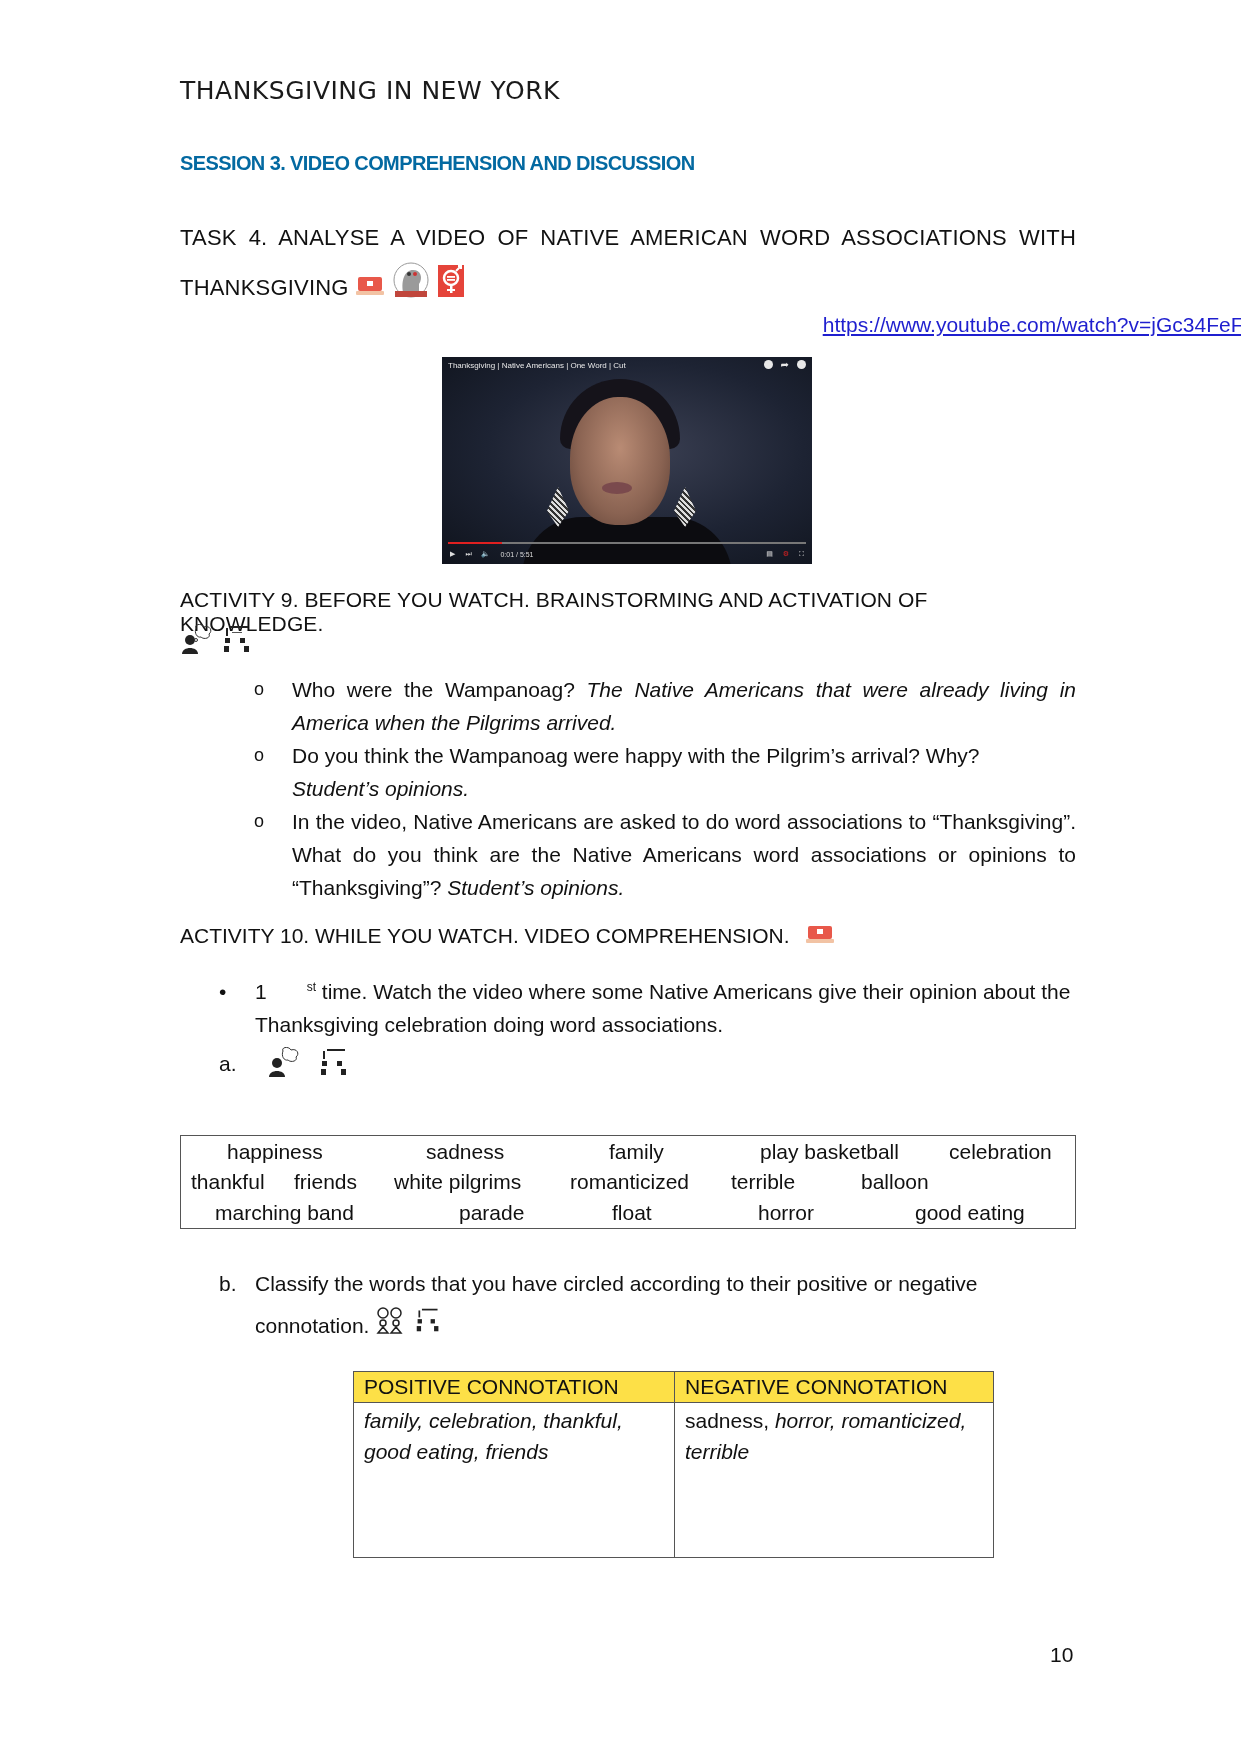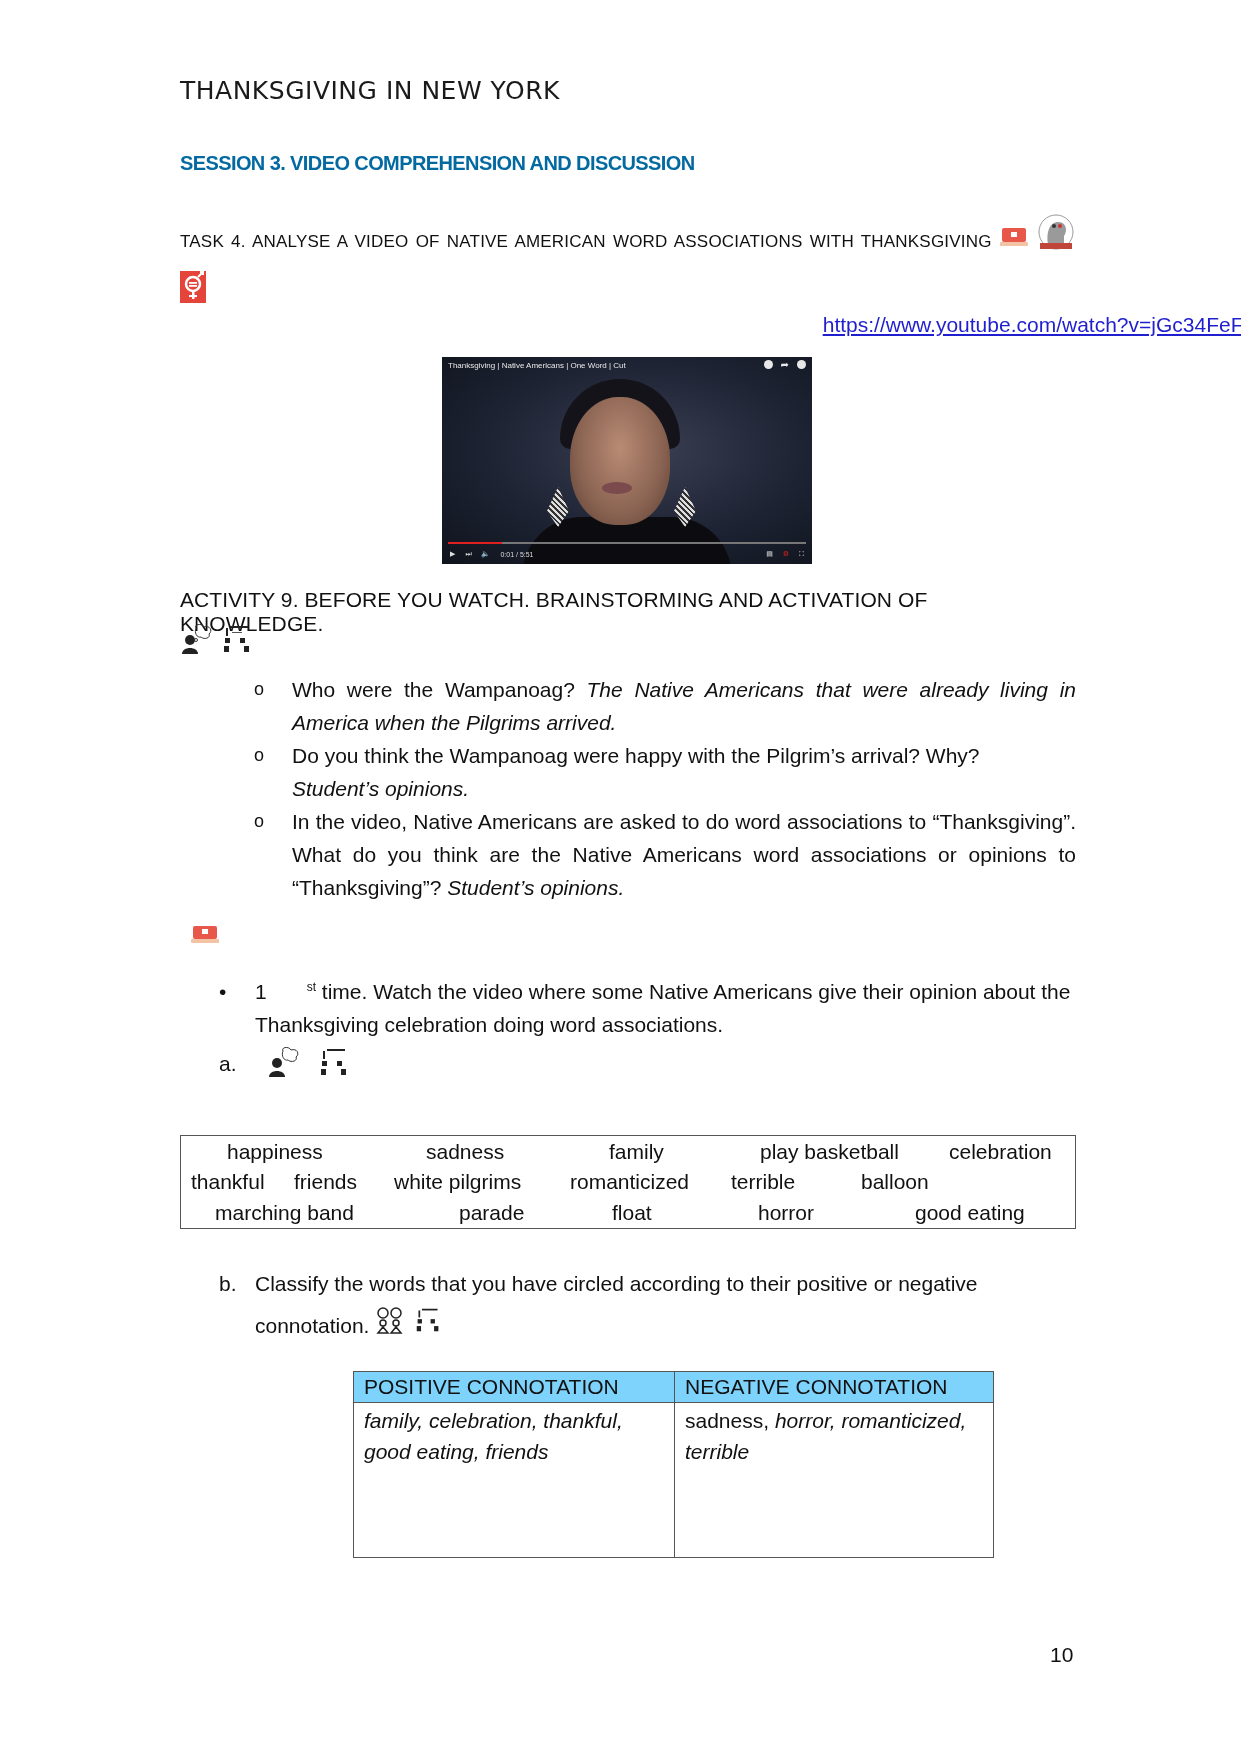--- a/index.html
+++ b/index.html
@@ -1,21 +1,21 @@
 <!DOCTYPE html>
 <html><head>
 <meta charset="utf-8">
 <style>
   html, body { margin: 0; padding: 0; background: #ffffff; }
   body { width: 1241px; height: 1755px; position: relative; overflow: hidden;
          font-family: "Liberation Sans", sans-serif; color: #111; }
   .abs { position: absolute; }
   .page-header { left: 180px; top: 76px; font-size: 25px; letter-spacing: 0.5px; color: #1a1a1a; font-family: "DejaVu Sans", sans-serif; font-weight: normal; }
   .session { left: 180px; top: 152px; font-size: 20px; font-weight: bold; color: #0369a1; letter-spacing: -0.6px; }
-  .task { left: 180px; width: 896px; top: 214px; font-size: 17px; line-height: 48px; text-align: justify; text-align-last: left; letter-spacing: 0.2px; }
+  .task { left: 180px; width: 896px; top: 214px; font-size: 22px; line-height: 48px; text-align: justify; text-align-last: left; letter-spacing: 0.2px; }
   .task .icon { display: inline-block; vertical-align: middle; }
   .link { left: 0; width: 1241px; text-align: right; top: 313px; font-size: 21px; color: #1f1fcf; text-decoration: underline; padding-left: 41px; }
   .video { left: 442px; top: 357px; width: 370px; height: 207px; background: radial-gradient(ellipse at 55% 45%, #3a3f52 0%, #1d2333 55%, #0f131c 100%); overflow: hidden; }
   .video .title { position: absolute; left: 6px; top: 4px; font-size: 8px; color: #e8e8e8; }
   .video .top-icons { position: absolute; right: 6px; top: 3px; display: flex; gap: 8px; }
   .video .top-icons span { display: block; width: 9px; height: 9px; border-radius: 50%; background: #e8e8e8; }
   .video .top-icons span.arrow { border-radius: 0; background: transparent; color: #e8e8e8; font-size: 10px; line-height: 9px; width: auto; height: auto; }
   .video .face { position: absolute; left: 128px; top: 40px; width: 100px; height: 128px; border-radius: 48% 48% 45% 45%; background: radial-gradient(ellipse at 50% 40%, #b98b74 0%, #8a6352 60%, #5b3e33 100%); }
   .video .hair { position: absolute; left: 118px; top: 22px; width: 120px; height: 70px; border-radius: 60px 60px 10px 10px; background: #15131a; }
   .video .mouth { position: absolute; left: 160px; top: 125px; width: 30px; height: 12px; border-radius: 50%; background: #7a4a4d; }
@@ -35,21 +35,21 @@
   .act10 .icon { display: inline-block; vertical-align: middle; margin-left: 10px; }
   .blist { left: 215px; width: 861px; top: 975px; font-size: 21px; line-height: 33px; }
   .bitem { position: relative; padding-left: 40px; }
   .bitem .bullet { position: absolute; left: 4px; }
   sup { font-size: 12px; line-height: 0; margin-left: 40px; }
   .wordbox { left: 180px; top: 1135px; width: 894px; height: 92px; border: 1.5px solid #555; font-size: 21px; }
   .wordbox .row { position: absolute; left: 0; right: 0; height: 30px; }
   .wordbox .w { position: absolute; top: 0; white-space: nowrap; }
   .bb { left: 215px; width: 861px; top: 1263px; font-size: 21px; line-height: 42px; }
   .conn-table { left: 353px; top: 1371px; width: 641px; border-collapse: collapse; font-size: 21px; }
-  .conn-table th { background: #7dd3fc; font-weight: normal; text-align: left; padding: 2px 10px; border: 1.5px solid #555; height: 26px; }
+  .conn-table th { background: #fde047; font-weight: normal; text-align: left; padding: 2px 10px; border: 1.5px solid #555; height: 26px; }
   .conn-table td { vertical-align: top; padding: 2px 10px; border: 1.5px solid #555; height: 150px; line-height: 31px; }
   .it { font-style: italic; }
   .page-num { left: 1050px; top: 1643px; font-size: 21px; }
 </style>
 </head>
 <body>
 
 <div class="abs page-header">THANKSGIVING IN NEW YORK</div>
 
 <div class="abs session">SESSION 3. VIDEO COMPREHENSION AND DISCUSSION</div>
@@ -147,20 +147,21 @@
     <span class="bullet">o</span>
     <span>Do you think the Wampanoag were happy with the Pilgrim’s arrival? Why? </span><br><span class="ans">Student’s opinions.</span>
   </div>
   <div class="qitem">
     <span class="bullet">o</span>
     <span>In the video, Native Americans are asked to do word associations to “Thanksgiving”. What do you think are the Native Americans word associations or opinions to “Thanksgiving”?  </span><span class="ans">Student’s opinions.</span>
   </div>
 </div>
 
 <div class="abs act10">
+  <span>ACTIVITY 10. WHILE YOU WATCH. VIDEO COMPREHENSION.</span>
   <span class="icon">
     <svg width="30" height="20" viewBox="0 0 30 20">
         <rect x="3" y="1" width="24" height="13" rx="2" fill="#e8584a"></rect>
         <rect x="12" y="4" width="6" height="5" fill="#fff"></rect>
         <rect x="1" y="14" width="28" height="4" rx="1" fill="#f2c3a4"></rect>
       </svg>
   </span>
 </div>
 
 <div class="abs blist">

